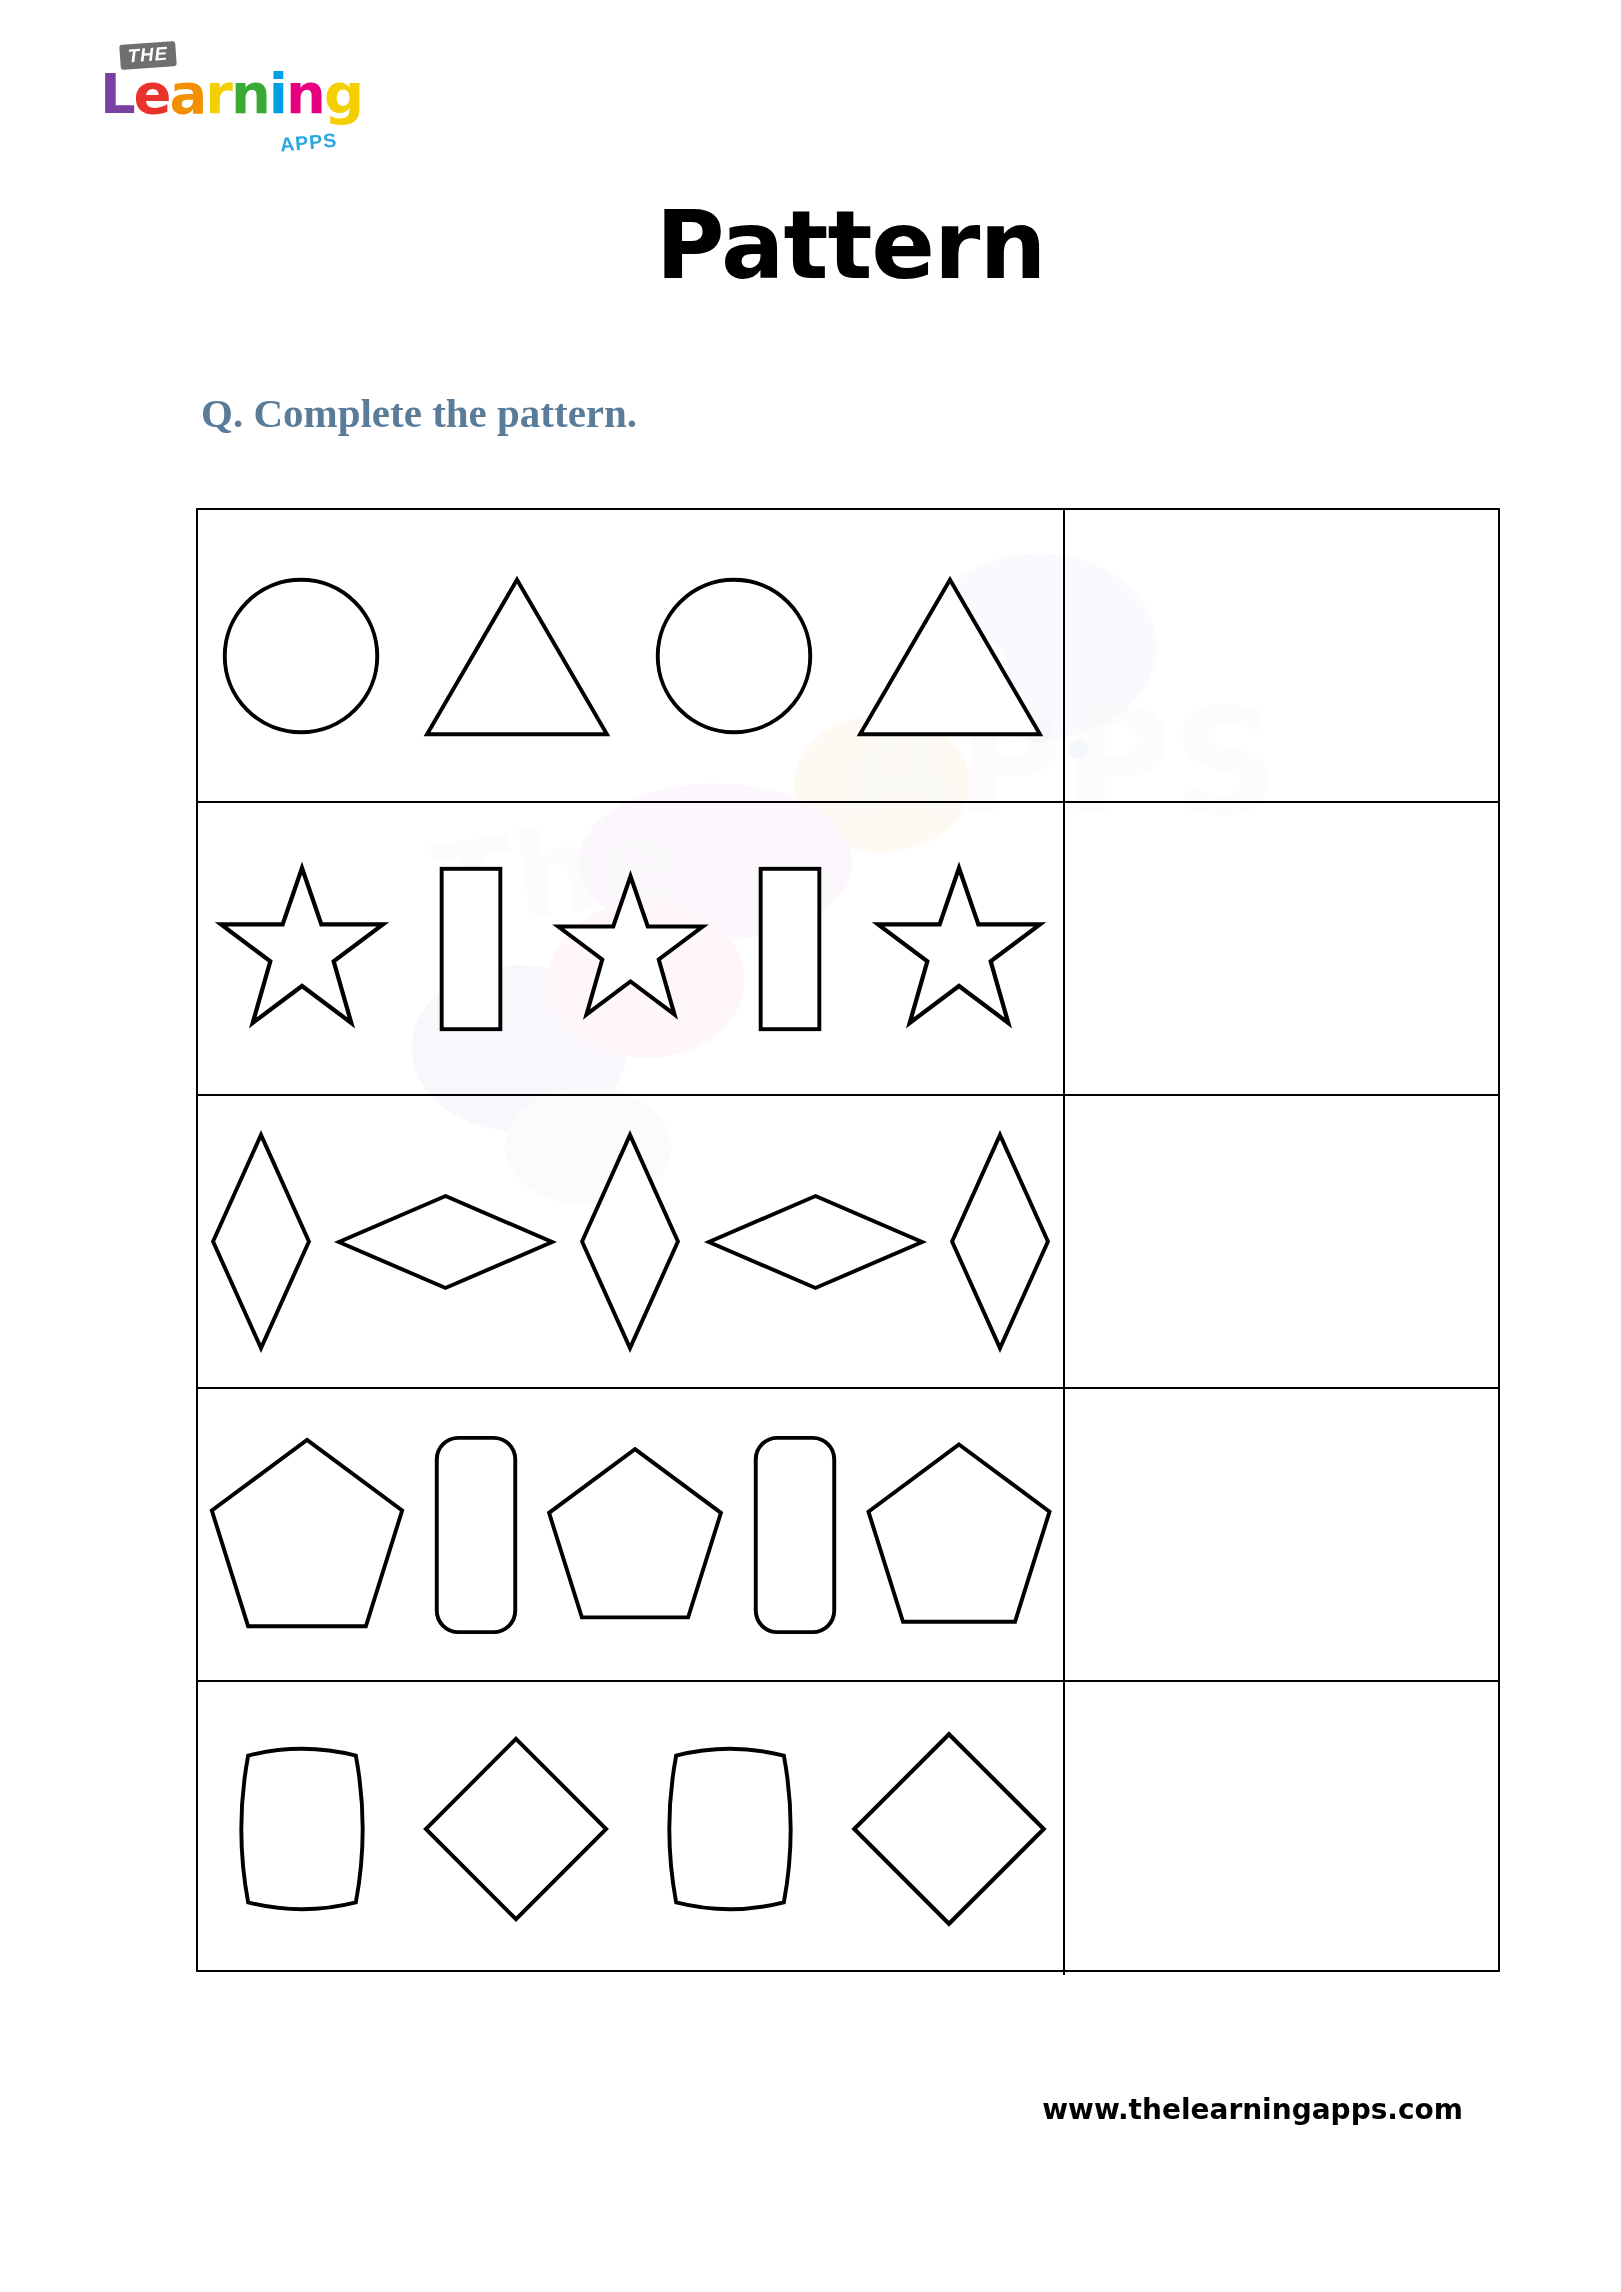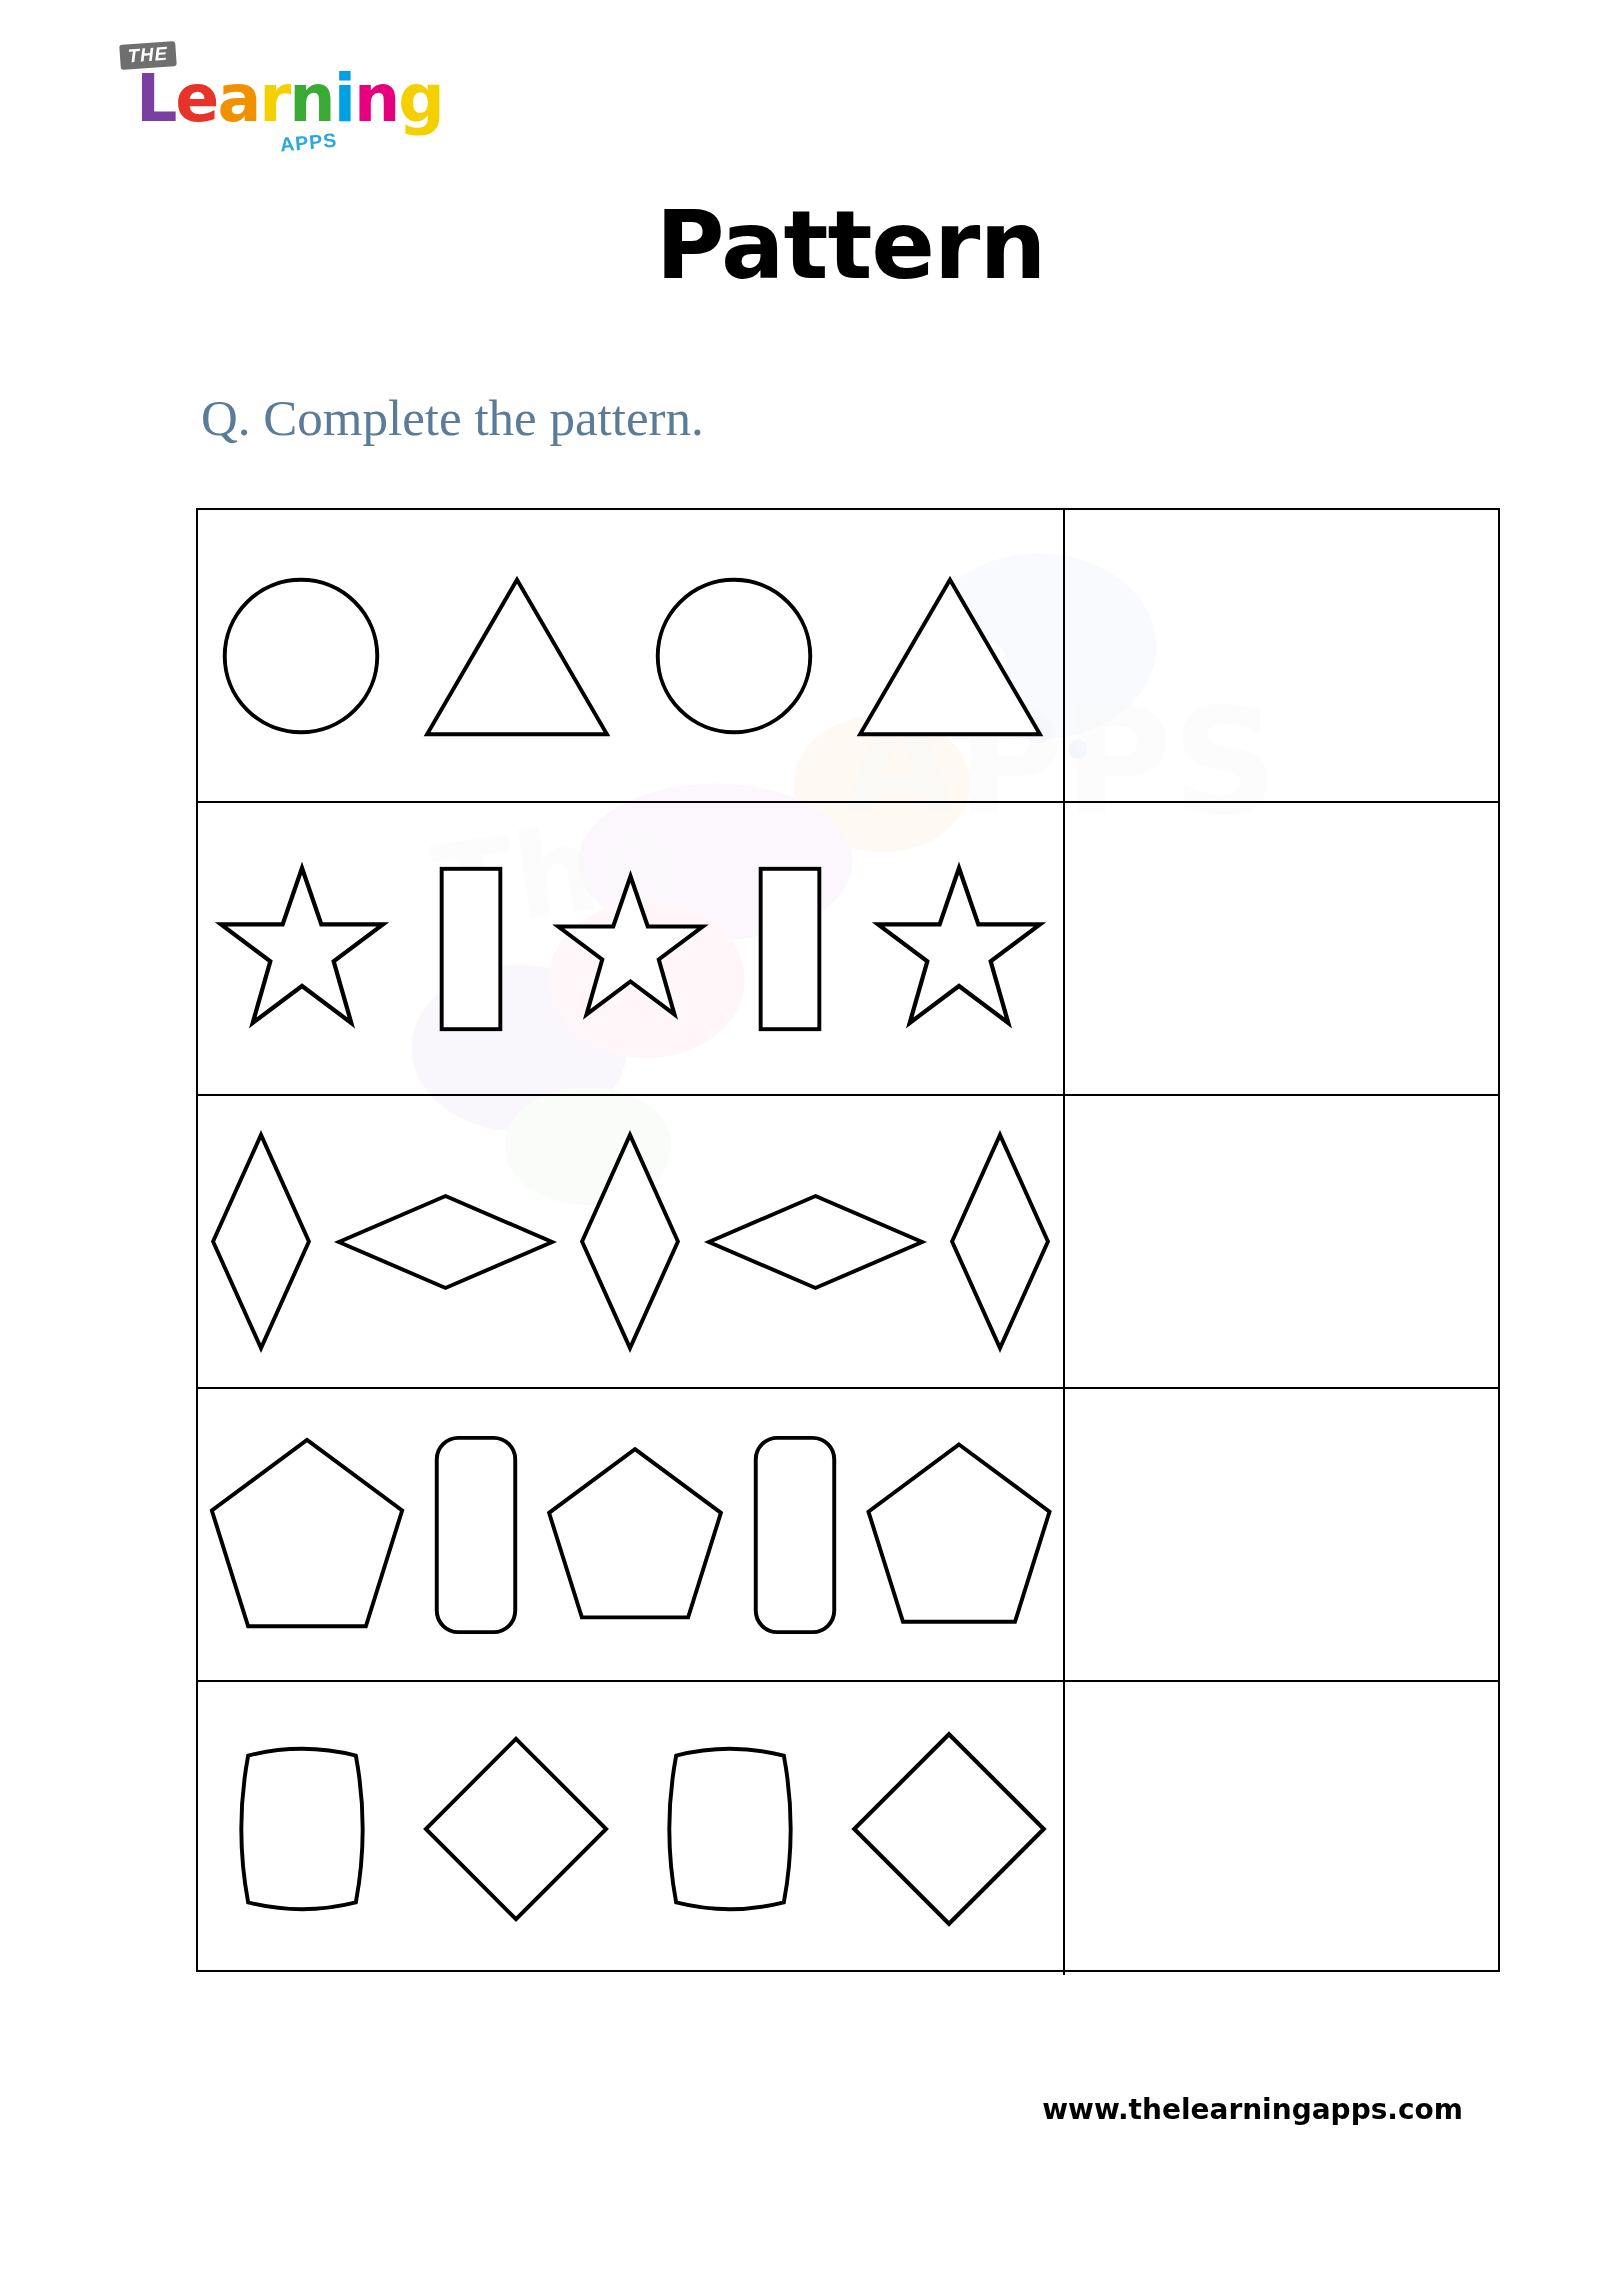--- a/index.html
+++ b/index.html
@@ -37,24 +37,23 @@
     border-radius: 2.9px;
     letter-spacing: 1px;
     transform: rotate(-4deg);
   }
   .logo .word {
     position: absolute;
     left: 5.9px;
     top: 19.6px;
     font-family: "DejaVu Sans", sans-serif;
     font-weight: bold;
-    font-size: 65px;
+    font-size: 56px;
     letter-spacing: -2px;
     white-space: nowrap;
-    margin-left: 36px;
   }
   .logo .word span {
     display: inline-block;
     -webkit-text-stroke: 2.9px #ffffff;
     paint-order: stroke fill;
   }
   .logo .apps {
     position: absolute;
     left: 186px;
     top: 90px;
@@ -80,22 +79,23 @@
     color: #000000;
     padding-left: 40px;
   }
 
   
   .question {
     position: absolute;
     left: 201px;
     top: 389px;
     font-family: "Liberation Serif", serif;
-    font-size: 51px;
+    font-size: 41px;
     color: #5b7c99;
+    font-weight: bold;
   }
 
   
   .watermark {
     position: absolute;
     left: 294px;
     top: 519px;
     width: 980px;
     height: 784px;
     opacity: 0.25;

